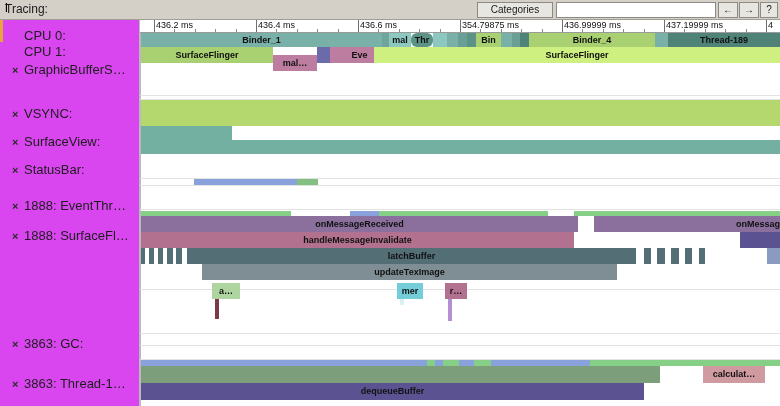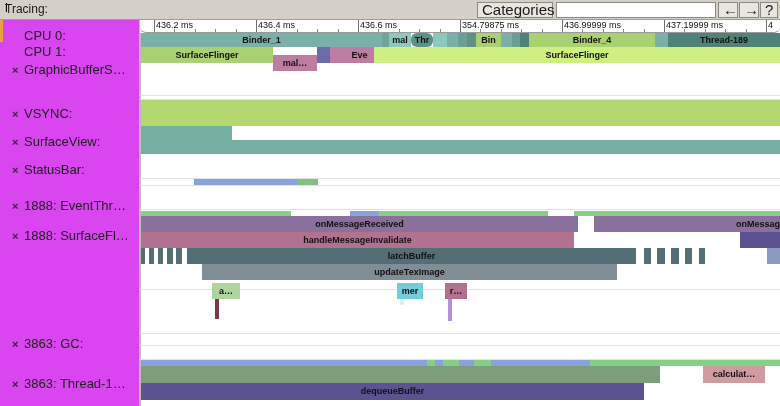--- a/index.html
+++ b/index.html
@@ -21,21 +21,21 @@
     position:absolute;left:5px;top:2px;font-size:12px;color:#1a1a1a;
     letter-spacing:0px;
   }
   .toolbar .caret{
     position:absolute;left:2px;top:1px;width:9px;height:14px;
     color:#000;font-size:12px;line-height:14px;text-align:center;
   }
   .tb-btn{
     position:absolute;top:2px;height:16px;box-sizing:border-box;
     background:#e8e6e0;border:1px solid #8c8a84;
-    font-size:15px;color:#1a1a1a;line-height:14px;text-align:center;
+    font-size:10px;color:#1a1a1a;line-height:14px;text-align:center;
     padding:0 4px;
   }
   #btn-categories{left:477px;width:76px;}
   #search-box{
     position:absolute;left:556px;top:2px;width:160px;height:16px;
     background:#ffffff;border:1px solid #8c8a84;box-sizing:border-box;
     font-size:11px;color:#333;padding:1px 3px;outline:none;
     font-family:"Liberation Sans",sans-serif;
   }
   #btn-prev{left:718px;width:20px;}
@@ -58,21 +58,20 @@
     text-align:left;
   }
   .side-row .nox{display:inline-block;width:12px;}
   .side-row .lbl{display:inline-block;vertical-align:top;}
 
   
   .ruler{
     position:absolute;left:140px;top:20px;width:640px;height:13px;
     background:#ffffff;border-bottom:1px solid #9a9a9a;box-sizing:border-box;
     overflow:hidden;
-    border-radius:6px;
   }
   .ruler .majtick{position:absolute;top:0;width:1px;height:13px;background:#6f6f6f;}
   .ruler .mintick{position:absolute;top:9px;width:1px;height:4px;background:#8a8a8a;}
   .ruler .tlabel{
     position:absolute;top:0px;font-size:9px;color:#111;line-height:11px;
     padding-left:2px;white-space:nowrap;
   }
 
   
   .tracks{

